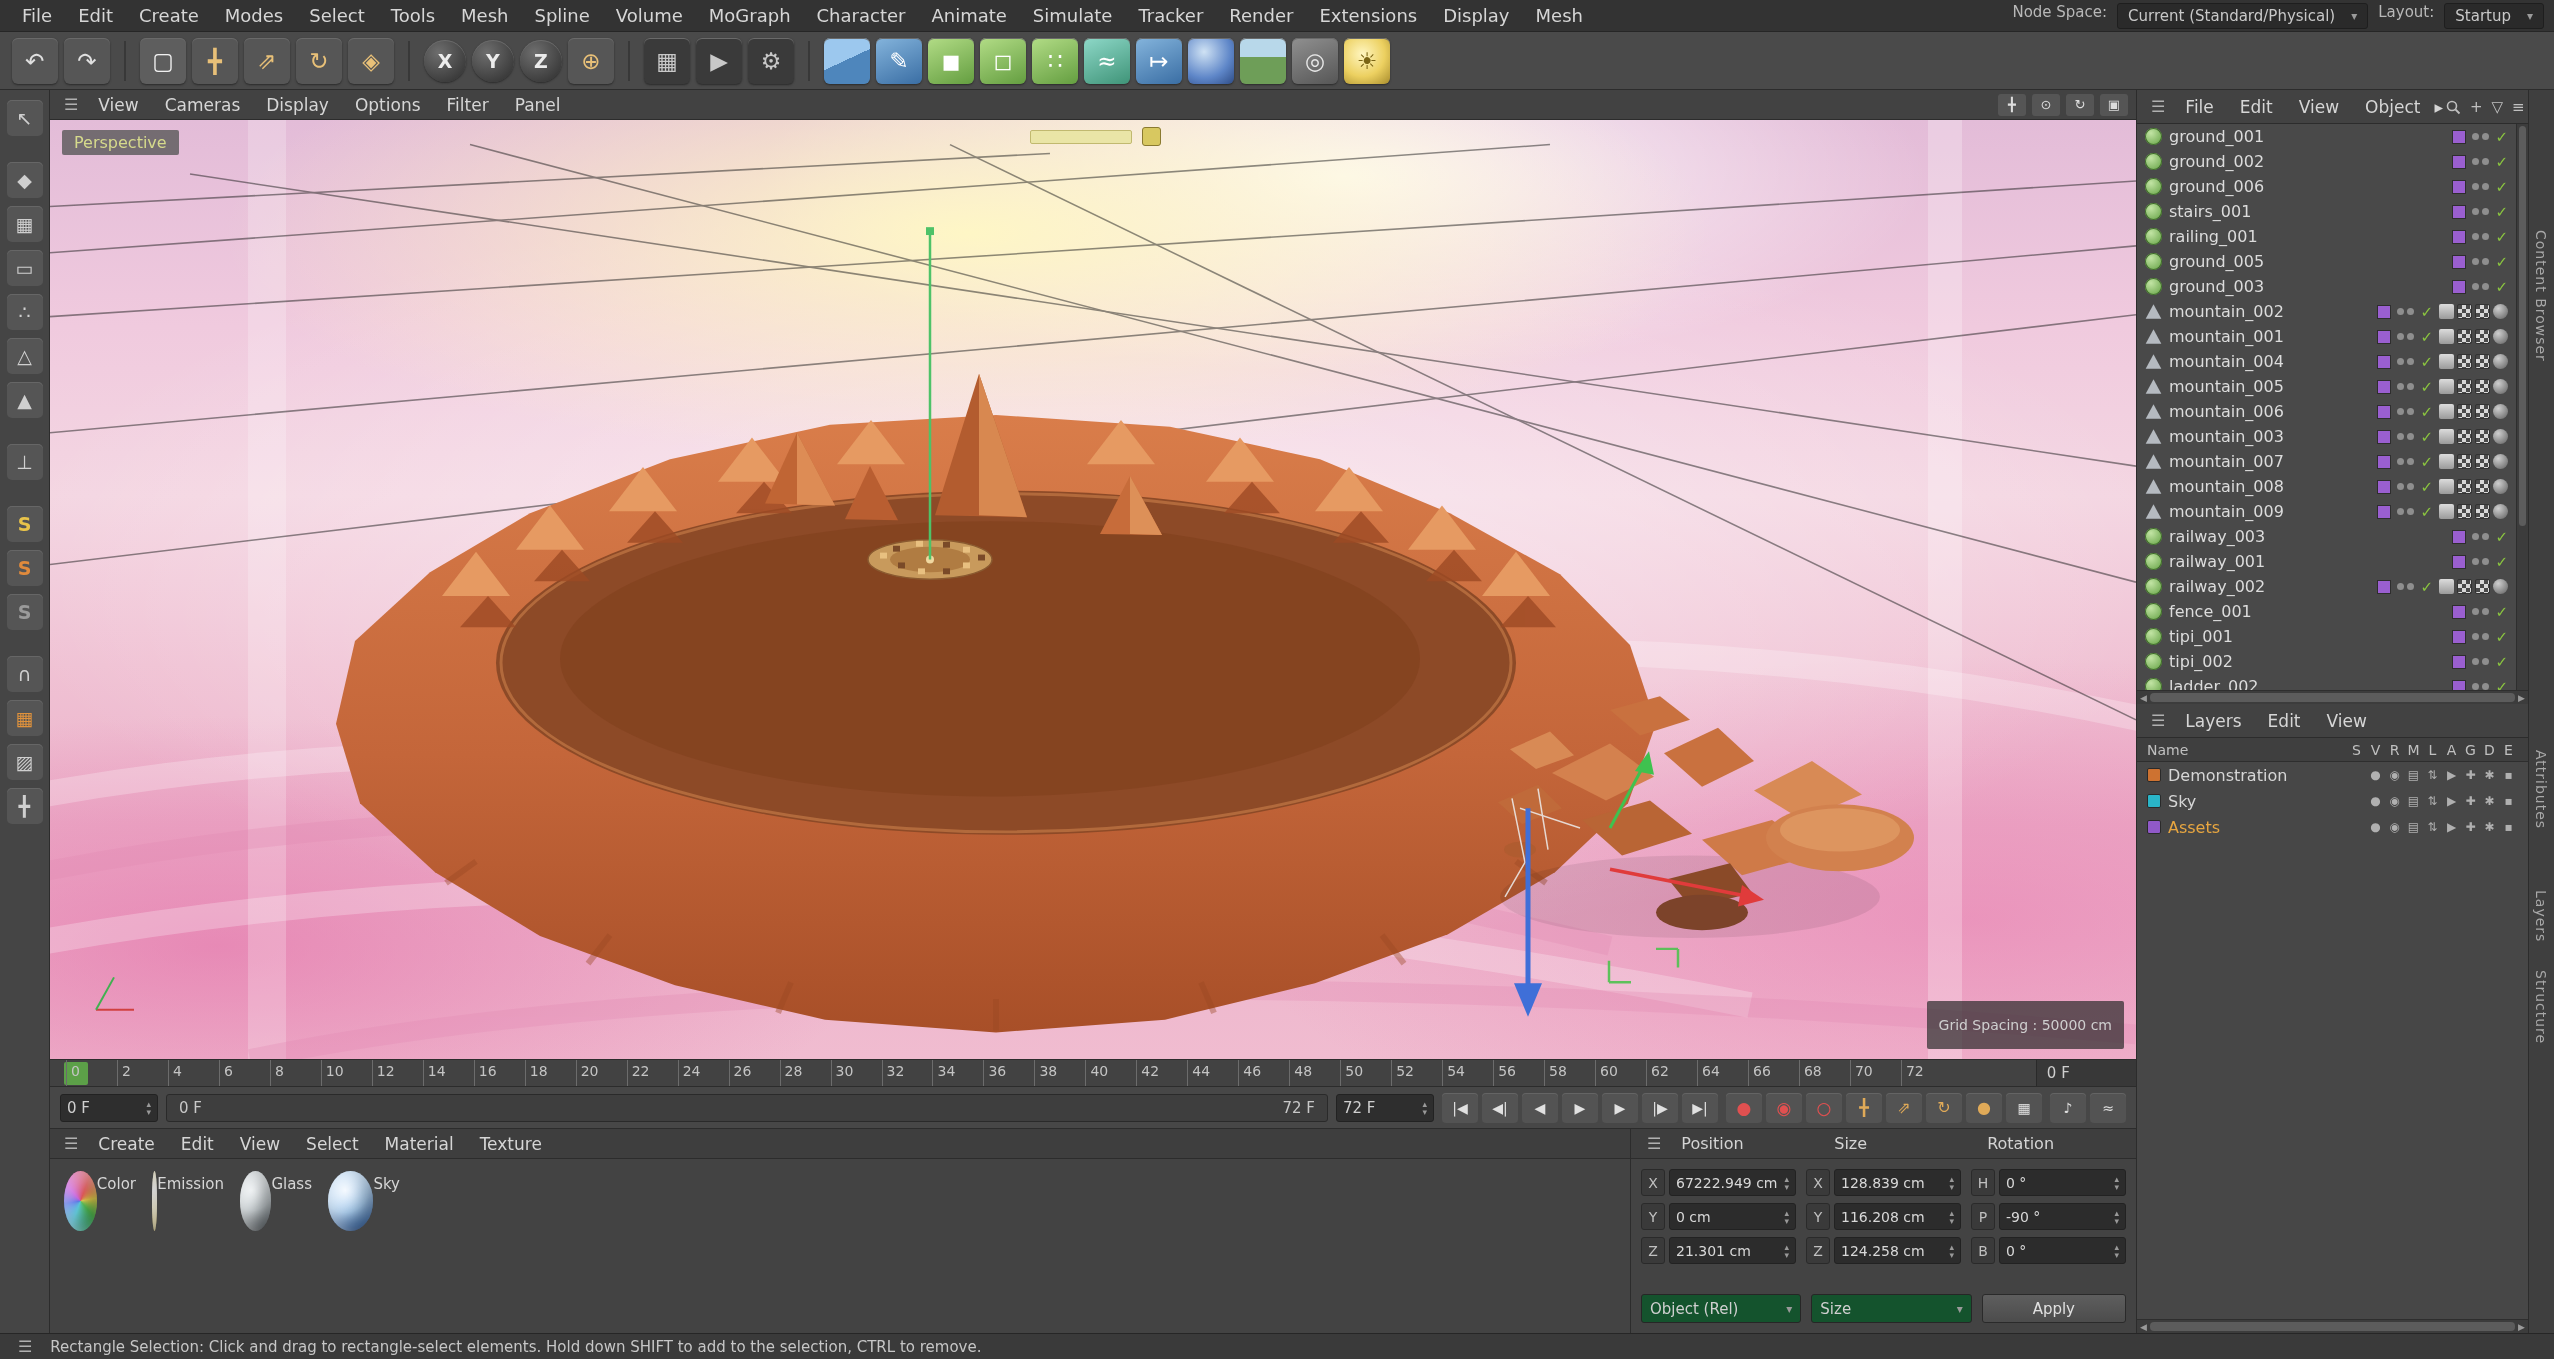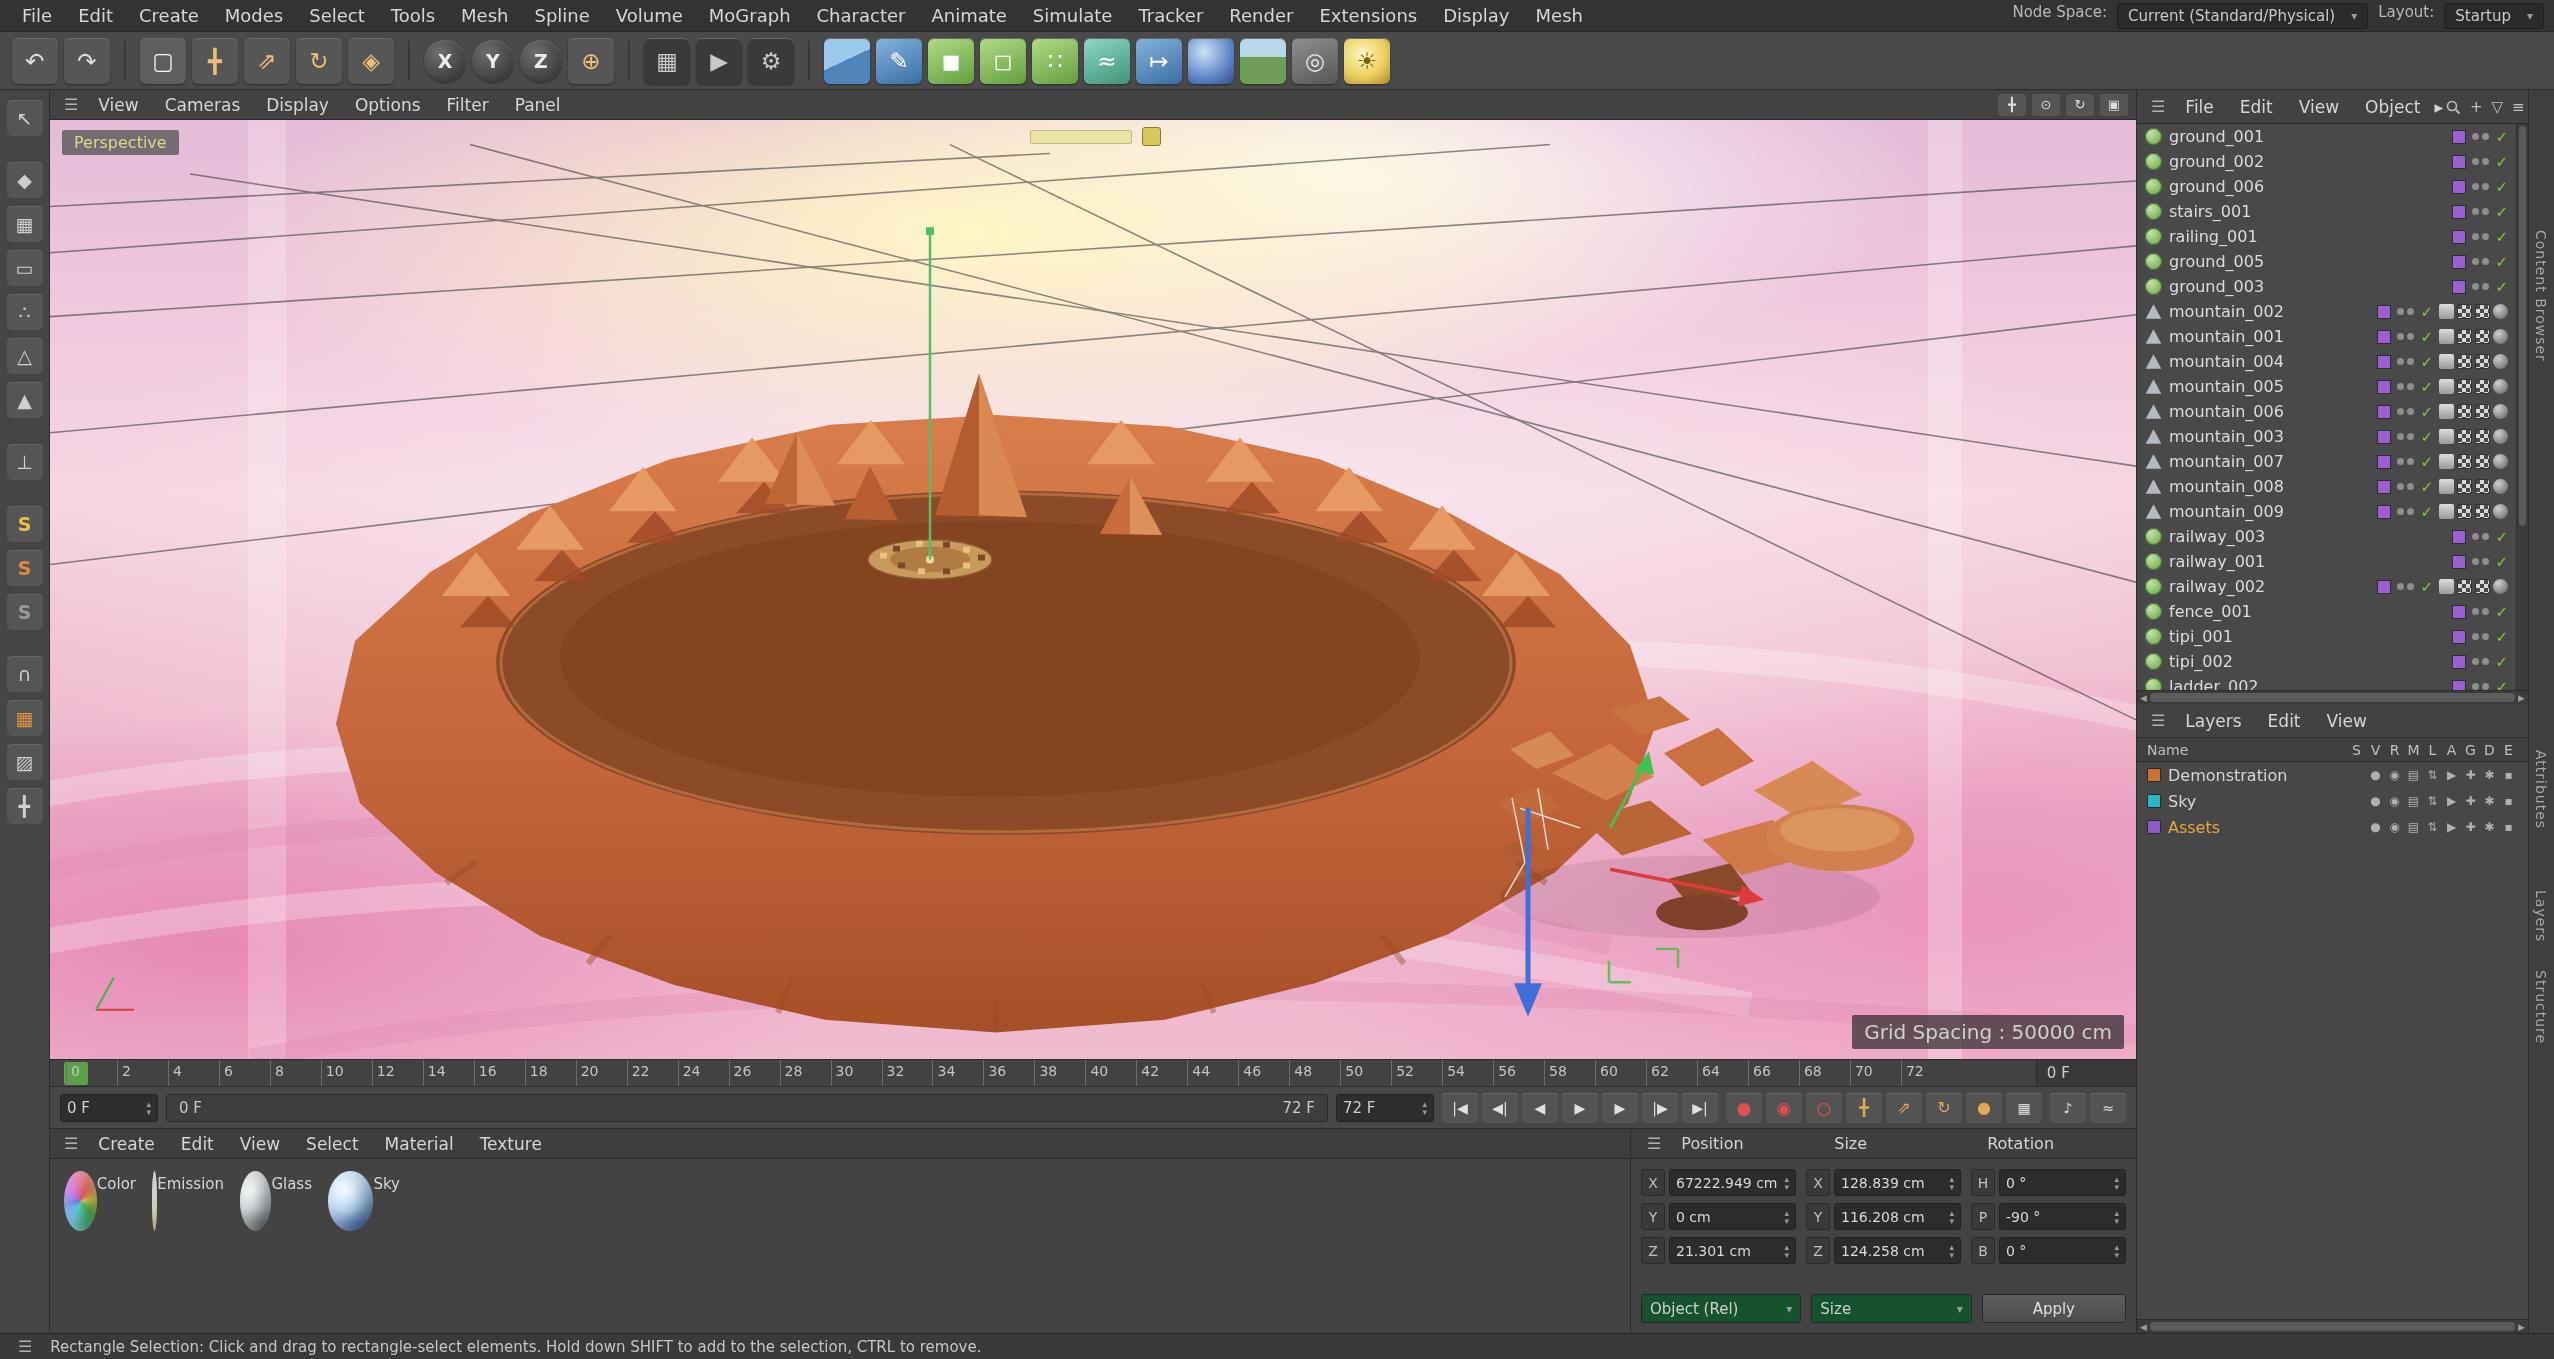--- a/index.html
+++ b/index.html
@@ -48,21 +48,21 @@
   .viewport{flex:1;position:relative;min-height:0;overflow:hidden;
     background:
       radial-gradient(55% 38% at 44% 12%, rgba(255,248,196,.95), rgba(255,248,196,0) 65%),
       radial-gradient(40% 30% at 62% 6%, rgba(255,255,255,.9), rgba(255,255,255,0) 70%),
       radial-gradient(70% 55% at 50% 48%, rgba(255,255,255,.5), rgba(255,255,255,0) 75%),
       radial-gradient(45% 35% at 8% 88%, rgba(224,92,158,.5), rgba(224,92,158,0) 70%),
       radial-gradient(50% 40% at 92% 85%, rgba(230,108,168,.45), rgba(230,108,168,0) 70%),
       linear-gradient(180deg,#e3bcd8 0%,#f0cade 22%,#f4d6e2 40%,#f0c2d4 58%,#ecb2ca 75%,#f0bcd0 100%)}
   .viewport>svg{position:absolute;inset:0;width:100%;height:100%}
   .vp-label{position:absolute;top:10px;left:12px;background:rgba(88,88,88,.8);color:#d6da8c;padding:3px 12px;font-size:16px;border-radius:2px}
-  .grid-label{position:absolute;right:12px;bottom:10px;background:rgba(42,42,42,.7);color:#cfcfcf;padding:5px 12px;font-size:20px;border-radius:2px}
+  .grid-label{position:absolute;right:12px;bottom:10px;background:rgba(42,42,42,.7);color:#cfcfcf;padding:16px 12px;font-size:14px;border-radius:2px}
   .irr{position:absolute;top:10px;left:47%;width:102px;height:14px;background:#e9e5a2;opacity:.9;border-radius:2px;border:1px solid #bcb465}
   .irr2{position:absolute;top:7px;left:calc(47% + 112px);width:19px;height:19px;background:#d8c860;border:1px solid #8a7a30;border-radius:3px}
 
   
   .ruler{height:27px;background:#424242;border-top:1px solid #2c2c2c;display:flex;align-items:stretch;position:relative;padding-left:16px;font-size:14px;color:#c4c4c4;flex:0 0 27px}
   .tick{flex:1;border-left:1px solid #6c6c6c;padding:3px 0 0 4px;min-width:0;position:relative;z-index:1;overflow:hidden}
   .playhead{position:absolute;left:14px;top:2px;width:24px;height:23px;background:#63b84a;opacity:.8;border-radius:2px;z-index:0}
   .ruler-gap{width:84px;flex:0 0 84px}
   .frame-box{width:100px;flex:0 0 100px;background:#383838;border-left:1px solid #2a2a2a;display:flex;align-items:center;padding-left:10px;font-size:15px;color:#cfcfcf}
 

